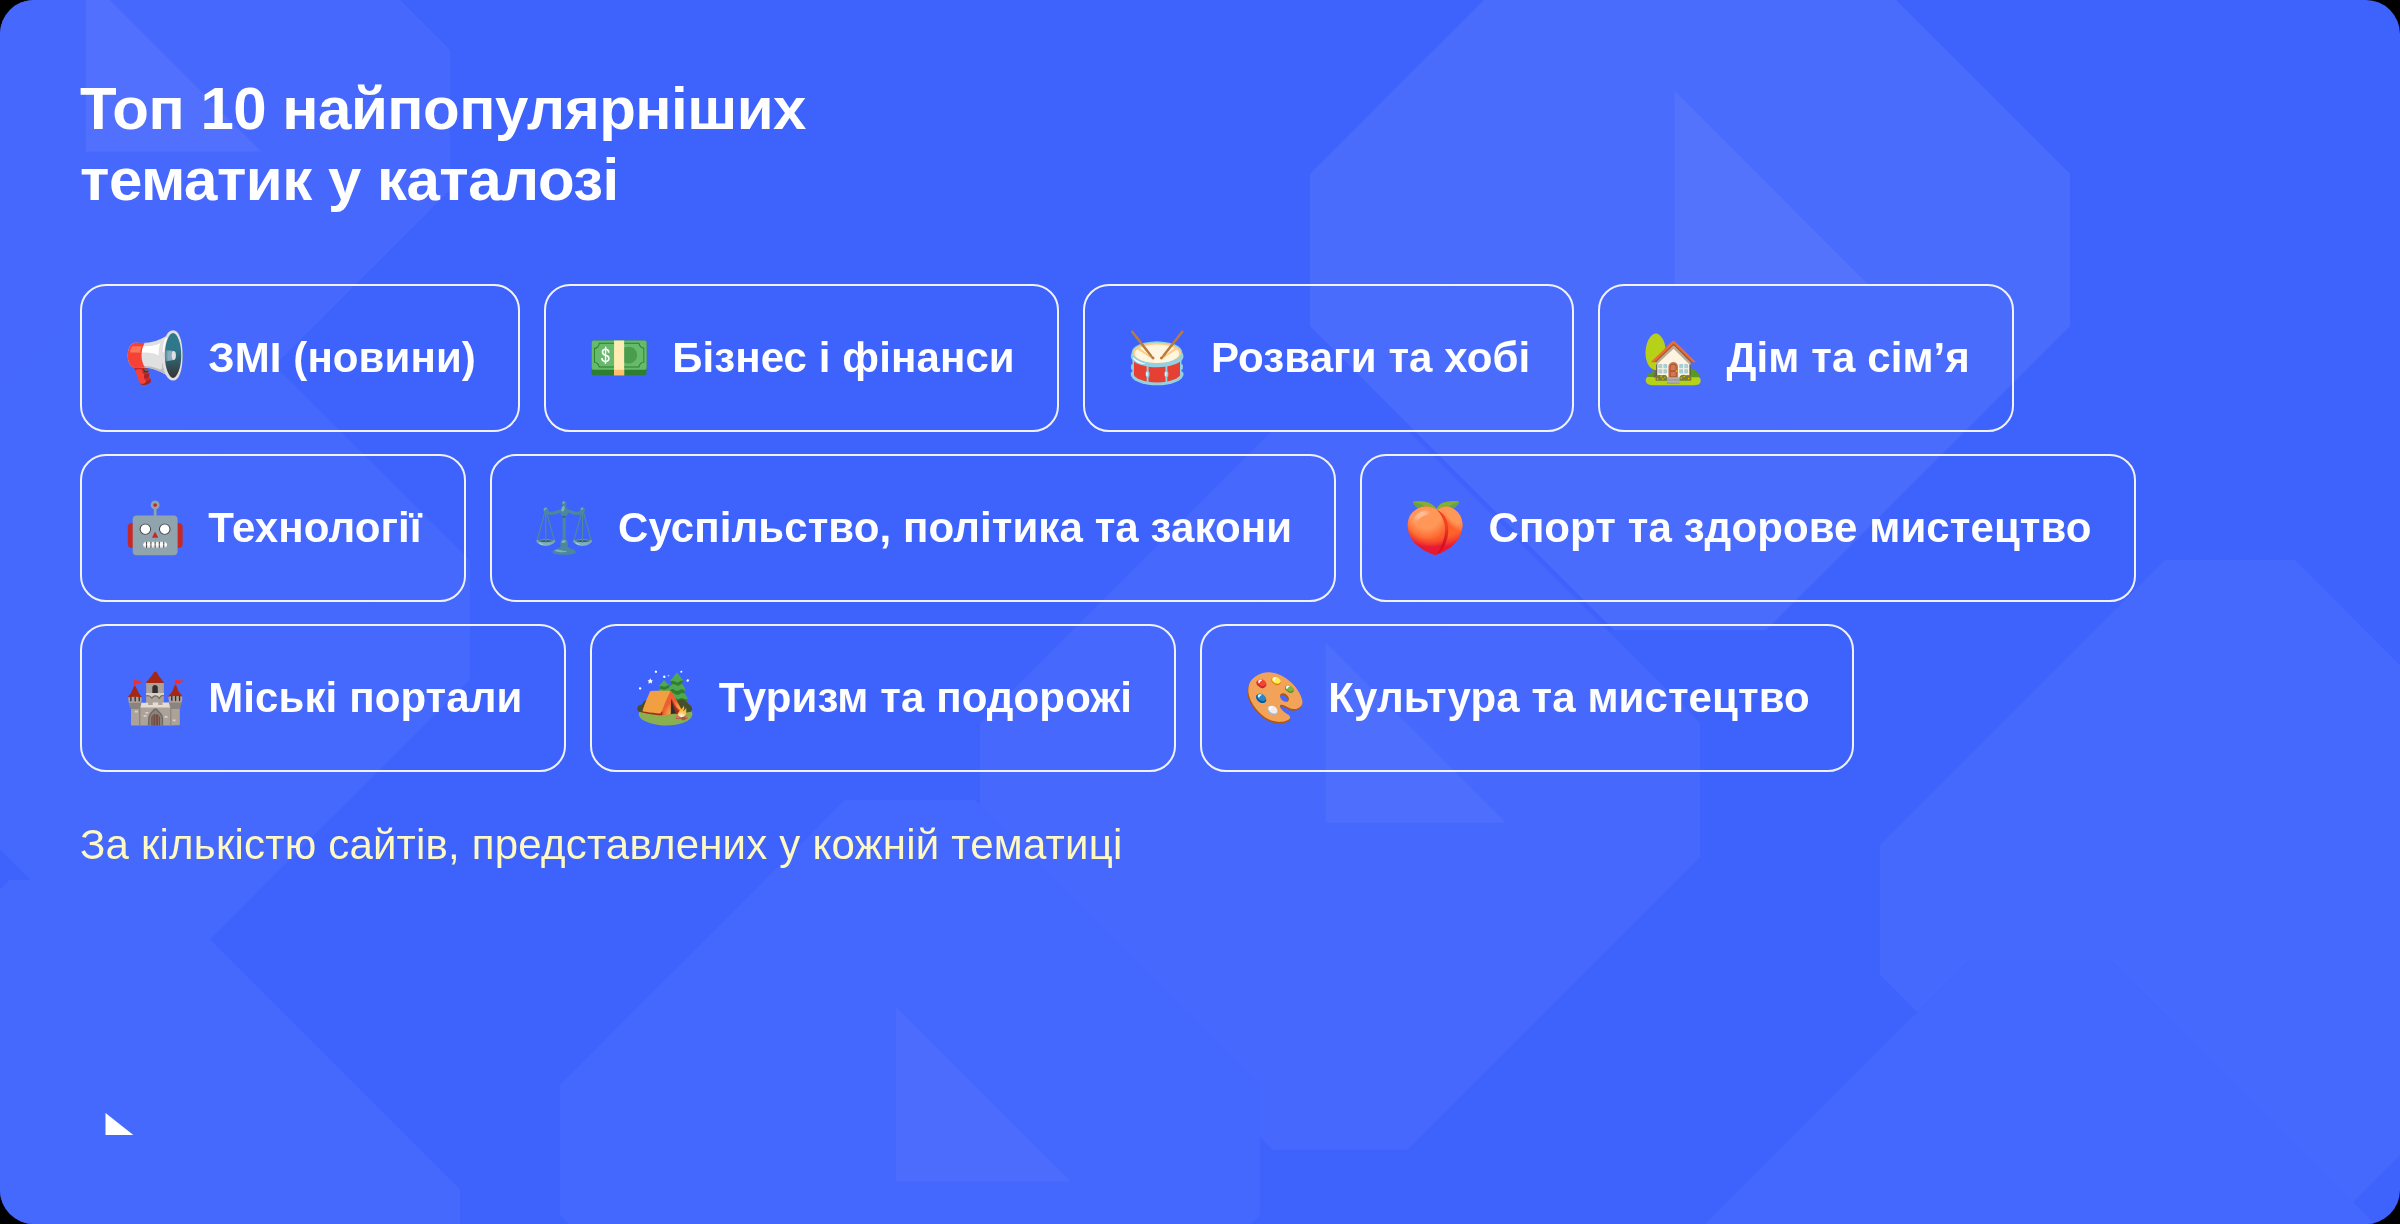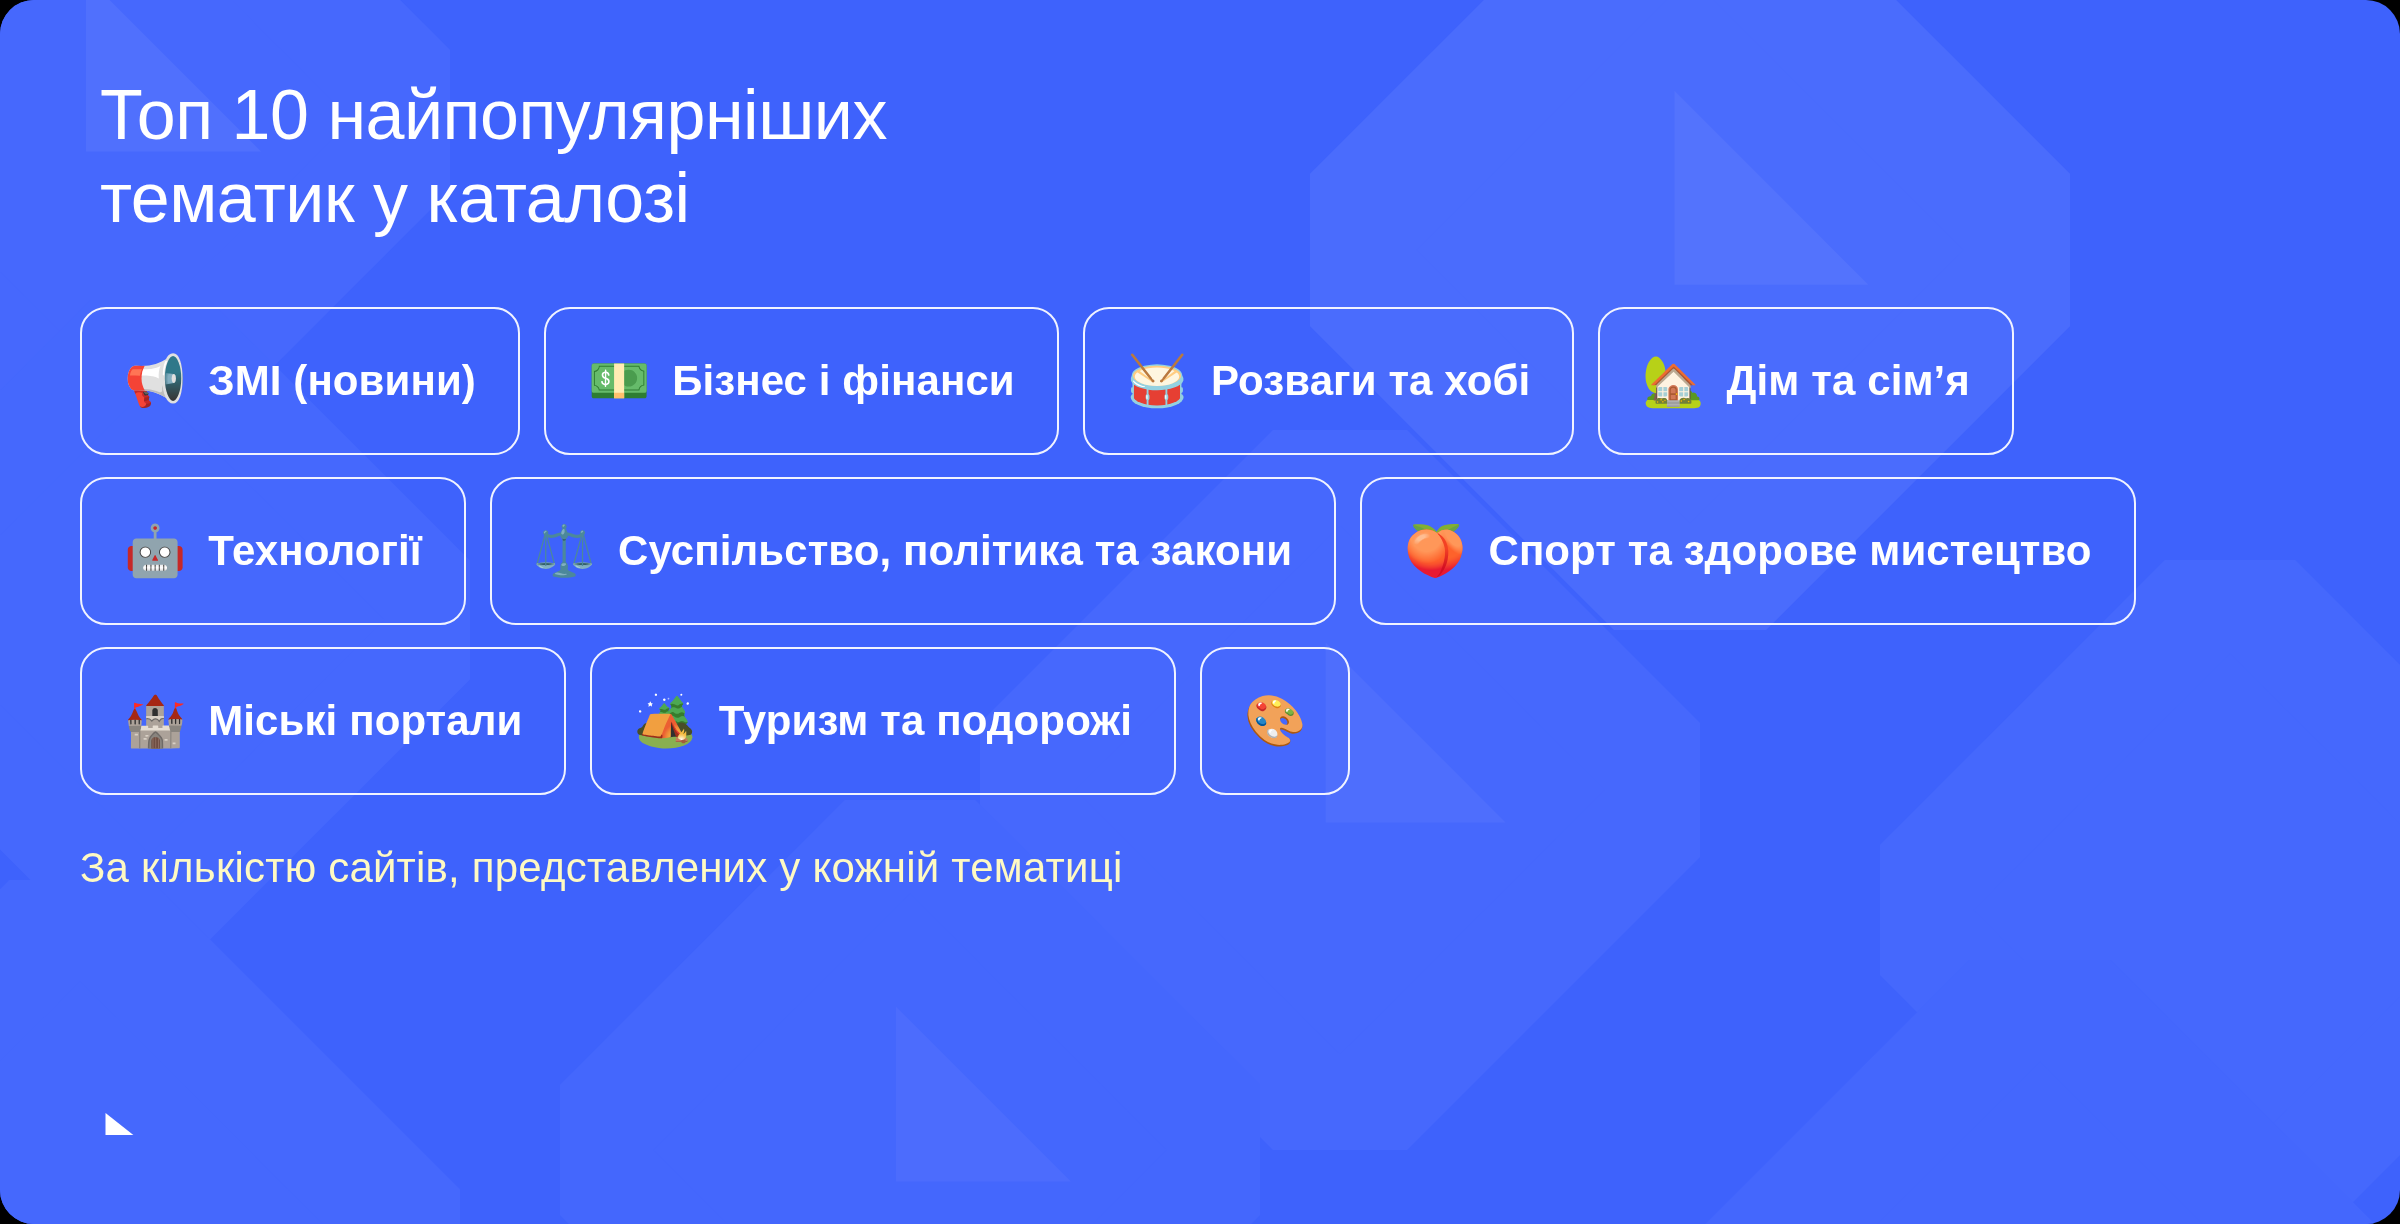--- a/index.html
+++ b/index.html
@@ -42,27 +42,26 @@
     z-index: 2;
     width: 100%;
     height: 100%;
     padding: 74px 80px 60px 80px;
     display: flex;
     flex-direction: column;
   }
 
   #page-title {
     color: #FFFFFF;
-    font-size: 70px;
+    font-size: 60px;
     line-height: 1.18;
-    font-weight: 400;
+    font-weight: 700;
     letter-spacing: -0.5px;
     max-width: 1400px;
     white-space: pre-line;
-    margin-left: 20px;
   }
 
   #pill-groups {
     margin-top: 68px;
     display: flex;
     flex-direction: column;
     gap: 22px;
   }
 
   .pill-row {
@@ -239,20 +238,21 @@
           <div class="pill">
             <span class="pill-emoji">🏰</span>
             <span class="pill-label">Міські портали</span>
           </div>
           <div class="pill">
             <span class="pill-emoji">🏕️</span>
             <span class="pill-label">Туризм та подорожі</span>
           </div>
           <div class="pill">
             <span class="pill-emoji">🎨</span>
+            <span class="pill-label">Культура та мистецтво</span>
           </div>
         </div>
       </div>
 
     <p id="subtitle">За кількістю сайтів, представлених у кожній тематиці</p>
 
     <div id="footer">
 
       <span id="brand-logo">
         <svg width="58" height="58" viewBox="0 0 100 100" aria-hidden="true">

